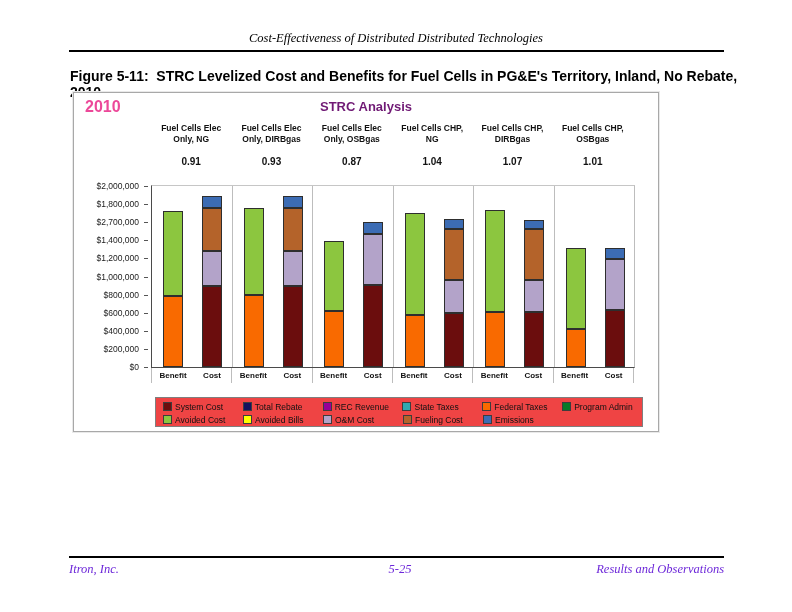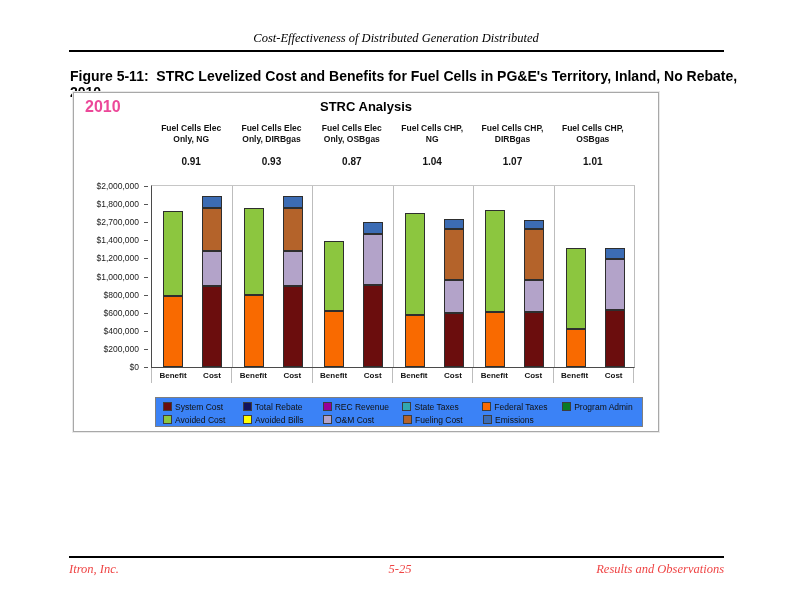--- a/index.html
+++ b/index.html
@@ -4,33 +4,33 @@
 <style>
   html,body{margin:0;padding:0;background:#ffffff;}
   .page{position:relative;width:792px;height:612px;background:#fff;font-family:"Liberation Sans",sans-serif;overflow:hidden;}
 
   
   .header-title{position:absolute;top:31px;left:0;width:100%;text-align:center;
     font-family:"Liberation Serif",serif;font-style:italic;font-size:12.5px;color:#000;}
   .rule{position:absolute;left:69px;width:655px;height:2px;background:#000;}
   .header-rule{top:50px;}
   .footer-rule{top:556px;}
-  .footer-text{position:absolute;top:562px;font-family:"Liberation Serif",serif;font-style:italic;font-size:12.5px;color:#ef4444;}
+  .footer-text{position:absolute;top:562px;font-family:"Liberation Serif",serif;font-style:italic;font-size:12.5px;color:#6d28d9;}
   .footer-left{left:69px;}
   .footer-center{left:4px;width:100%;text-align:center;}
   .footer-right{right:68px;}
 
   
   .figure-caption{position:absolute;top:68px;left:70px;width:680px;font-size:14px;font-weight:bold;color:#000;white-space:pre-wrap;}
 
   
   .figure-box{position:absolute;left:73px;top:92px;width:584px;height:338px;background:#fff;
     border:1px solid #a8a8a8;box-shadow:0 0 0 1px #e9e9e9;}
   .year-label{position:absolute;left:11px;top:5px;font-size:16px;font-weight:bold;}
-  .chart-title{position:absolute;left:0;top:6px;width:100%;text-align:center;font-size:13px;font-weight:bold;color:#000000;}
+  .chart-title{position:absolute;left:0;top:6px;width:100%;text-align:center;font-size:13px;font-weight:bold;color:#701a75;}
 
   
   .groups-header{position:absolute;left:77px;top:30px;width:482px;display:flex;}
   .ghcol{flex:1;text-align:center;}
   .glabel{font-size:8.5px;font-weight:bold;line-height:1.3;color:#111;}
   .gratio{font-size:10px;font-weight:bold;margin-top:11px;color:#111;}
 
   
   .plot{position:absolute;left:77px;top:92px;width:482px;height:181px;
     border-left:1px solid #4a4a4a;border-bottom:1px solid #4a4a4a;
@@ -47,32 +47,32 @@
 
   
   .xrow{position:absolute;left:77px;top:275px;width:482px;height:15px;display:flex;border-left:1px solid #bdbdbd;}
   .xcell{flex:1;position:relative;border-right:1px solid #bdbdbd;}
   .xlab{position:absolute;top:3px;width:42px;text-align:center;font-size:8px;font-weight:bold;color:#111;}
   .xb{left:0;}
   .xc{left:39px;}
 
   
   .legend-box{position:absolute;left:81px;top:304px;width:488px;height:30px;box-sizing:border-box;
-    border:1px solid #7f7f7f;padding:2px 0 0 7px;background:#3b82f6;}
+    border:1px solid #7f7f7f;padding:2px 0 0 7px;background:#ef4444;}
   .lrow{display:flex;height:13px;align-items:center;}
   .litem{width:80px;display:flex;align-items:center;}
   .lsw{width:7px;height:7px;border:1px solid #3d3d3d;margin-right:3px;flex:none;}
   .llab{font-size:8.5px;color:#111;white-space:nowrap;}
 </style>
 </head>
 <body>
 
 <div class="page">
 
-  <div class="header-title">Cost-Effectiveness of Distributed Generation Distributed</div>
+  <div class="header-title">Cost-Effectiveness of Distributed Distributed Technologies</div>
   <div class="rule header-rule"></div>
 
   <div class="figure-caption">Figure 5-11:  STRC Levelized Cost and Benefits for Fuel Cells in PG&amp;E's Territory, Inland, No Rebate, 2010</div>
 
   <div class="figure-box">
     <div class="year-label" style="color: #ec4899;">2010</div>
     <div class="chart-title">STRC Analysis</div>
 
     <div class="groups-header">
         <div class="ghcol">

